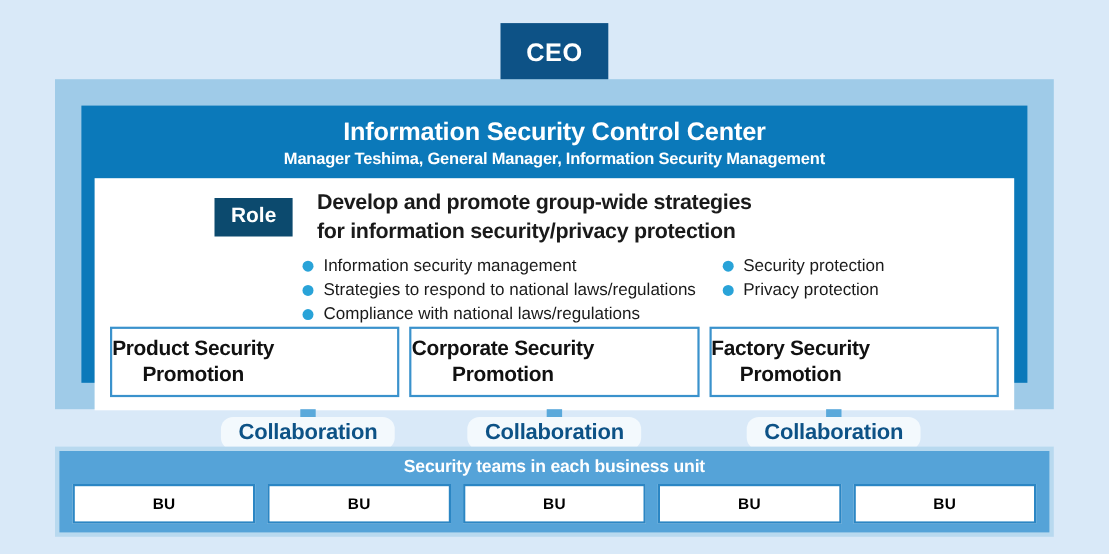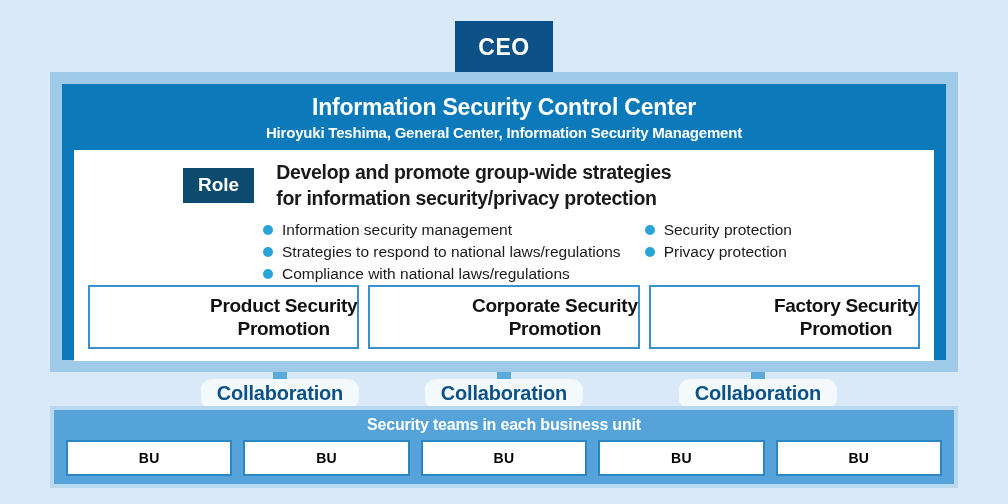--- a/index.html
+++ b/index.html
@@ -31,21 +31,21 @@
   }
 
   
   .iscc-outer {
     position: absolute;
     left: 50px;
     top: 72px;
     width: 908px;
     height: 300px;
     background: #9fcbe8;
-    padding: 12px;
+    padding: 24px;
   }
 
   .iscc-inner {
     width: 100%;
     height: 100%;
     background: #0b79ba;
     padding: 10px 12px 12px 12px;
     display: flex;
     flex-direction: column;
   }
@@ -143,21 +143,21 @@
     gap: 9px;
   }
 
   .promo-box {
     flex: 1;
     height: 64px;
     background: #ffffff;
     border: 2px solid #3a92cc;
     display: flex;
     align-items: center;
-    justify-content: flex-end;
+    justify-content: flex-start;
     text-align: center;
     color: #111111;
     font-size: 19px;
     font-weight: bold;
     line-height: 1.22;
     letter-spacing: -0.3px;
   }
 
   
   .collab-band {
@@ -251,21 +251,21 @@
 <body>
 
 <div class="ceo-box">
   <span>CEO</span>
 </div>
 
 <div class="iscc-outer">
   <div class="iscc-inner">
 
     <div class="iscc-title">Information Security Control Center</div>
-    <div class="iscc-subtitle">Hiroyuki Teshima, General Center, Information Security Management</div>
+    <div class="iscc-subtitle">Manager Teshima, General Manager, Information Security Management</div>
 
     <div class="white-panel">
 
       <div class="role-row">
         <div class="role-badge">Role</div>
         <div class="role-text">
           <div>Develop and promote group-wide strategies</div>
           <div>for information security/privacy protection</div>
         </div>
       </div>

